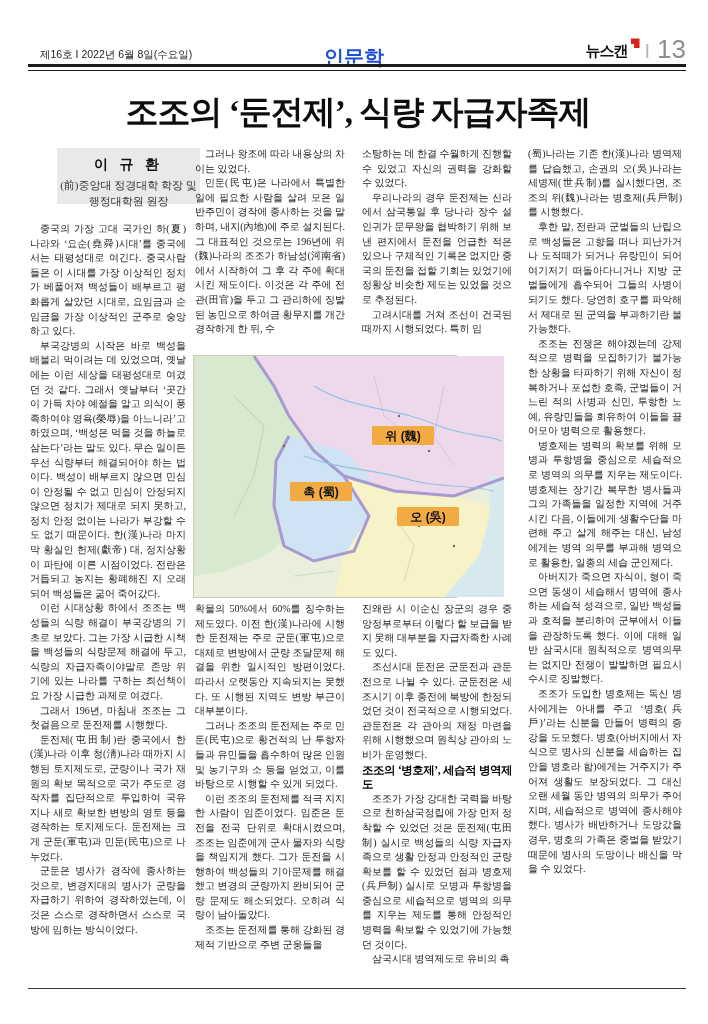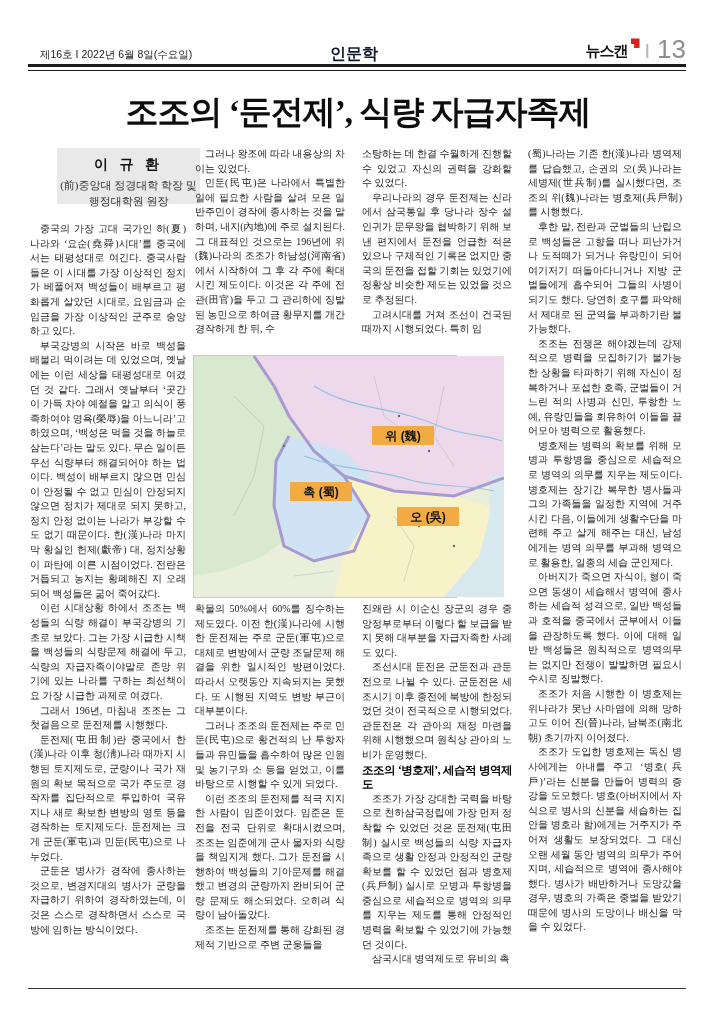--- a/index.html
+++ b/index.html
@@ -1,21 +1,21 @@
 <!DOCTYPE html>
 <html><head>
 <meta charset="utf-8">
 <style>
   html,body{margin:0;padding:0;}
   body{width:708px;height:1024px;background:#f4f4f2;font-family:"Liberation Serif","DejaVu Serif",serif;}
   .page{position:relative;width:708px;height:1024px;background:#ffffff;overflow:hidden;}
 
   
   .hdr-issue{position:absolute;left:40px;top:48px;font-size:10.5px;color:#222;letter-spacing:0px;font-family:"Liberation Sans",sans-serif;}
-  .hdr-section{position:absolute;left:0;right:0;top:44px;text-align:center;font-size:16px;font-weight:bold;color:#0f172a;font-family:"Liberation Sans",sans-serif;}
+  .hdr-section{position:absolute;left:0;right:0;top:44px;text-align:center;font-size:20px;font-weight:bold;color:#1d4ed8;font-family:"Liberation Sans",sans-serif;}
   .hdr-right{position:absolute;right:22px;top:38px;display:flex;align-items:flex-end;gap:7px;}
   .logo-wrap{position:relative;padding-right:10px;}
   .logo-text{font-size:15px;font-weight:900;color:#111;letter-spacing:-1px;font-family:"Liberation Sans",sans-serif;}
   .logo-mark{position:absolute;right:-2px;top:-4px;width:9px;height:10px;background:#d8231c;clip-path:polygon(0 0,100% 0,100% 100%,40% 100%,40% 55%,0 55%);}
   .hdr-bar{font-size:20px;color:#b5b5b5;font-weight:200;line-height:1;font-family:"Liberation Sans",sans-serif;}
   .hdr-page{font-size:26px;color:#8f8f8f;line-height:0.9;font-family:"Liberation Sans",sans-serif;}
   .rule-thick{position:absolute;left:28px;right:22px;top:64px;height:3px;background:#1c1c1c;}
   .rule-thin{position:absolute;left:28px;right:22px;top:70px;height:1px;background:#1c1c1c;}
 
   
@@ -159,19 +159,18 @@
     <p class="subhead">조조의 ‘병호제’, 세습적 병역제도</p>
     <p>조조가 가장 강대한 국력을 바탕으로 천하삼국정립에 가장 먼저 정착할 수 있었던 것은 둔전제(屯田制) 실시로 백성들의 식량 자급자족으로 생활 안정과 안정적인 군량 확보를 할 수 있었던 점과 병호제(兵戶制) 실시로 모병과 투항병을 중심으로 세습적으로 병역의 의무를 지우는 제도를 통해 안정적인 병력을 확보할 수 있었기에 가능했던 것이다.</p>
     <p>삼국시대 병역제도로 유비의 촉</p>
   </div>
 
   <div class="col" id="col4">
     <p class="cont">(蜀)나라는 기존 한(漢)나라 병역제를 답습했고, 손권의 오(吳)나라는 세병제(世兵制)를 실시했다면, 조조의 위(魏)나라는 병호제(兵戶制)를 시행했다.</p>
     <p>후한 말, 전란과 군벌들의 난립으로 백성들은 고향을 떠나 피난가거나 도적떼가 되거나 유랑민이 되어 여기저기 떠돌아다니거나 지방 군벌들에게 흡수되어 그들의 사병이 되기도 했다. 당연히 호구를 파악해서 제대로 된 군역을 부과하기란 불가능했다.</p>
     <p>조조는 전쟁은 해야겠는데 강제적으로 병력을 모집하기가 불가능한 상황을 타파하기 위해 자신이 정복하거나 포섭한 호족, 군벌들이 거느린 적의 사병과 신민, 투항한 노예, 유랑민들을 회유하여 이들을 끌어모아 병력으로 활용했다.</p>
     <p>병호제는 병력의 확보를 위해 모병과 투항병을 중심으로 세습적으로 병역의 의무를 지우는 제도이다. 병호제는 장기간 복무한 병사들과 그의 가족들을 일정한 지역에 거주시킨 다음, 이들에게 생활수단을 마련해 주고 살게 해주는 대신, 남성에게는 병역 의무를 부과해 병역으로 활용한, 일종의 세습 군인제다.</p>
-    <p>아버지가 죽으면 자식이, 형이 죽으면 동생이 세습해서 병역에 종사하는 세습적 성격으로, 일반 백성들과 호적을 중국에서 군부에서 이들을 관장하도록 했다. 이에 대해 일반 백성들은 원칙적으로 병역의무는 없지만 전쟁이 발발하면 필요시 수시로 징발했다.</p>
-    <p>조조가 처음 시행한 이 병호제는 위나라가 못난 사마염에 의해 망하고도 이어 진(晉)나라, 남북조(南北朝) 초기까지 이어졌다.</p>
+    <p>아버지가 죽으면 자식이, 형이 죽으면 동생이 세습해서 병역에 종사하는 세습적 성격으로, 일반 백성들과 호적을 분리하여 군부에서 이들을 관장하도록 했다. 이에 대해 일반 삼국시대 원칙적으로 병역의무는 없지만 전쟁이 발발하면 필요시 수시로 징발했다.</p>
     <p>조조가 도입한 병호제는 독신 병사에게는 아내를 주고 ‘병호(兵戶)’라는 신분을 만들어 병력의 증강을 도모했다. 병호(아버지에서 자식으로 병사의 신분을 세습하는 집안을 병호라 함)에게는 거주지가 주어져 생활도 보장되었다. 그 대신 오랜 세월 동안 병역의 의무가 주어지며, 세습적으로 병역에 종사해야 했다. 병사가 배반하거나 도망갔을 경우, 병호의 가족은 중벌을 받았기 때문에 병사의 도망이나 배신을 막을 수 있었다.</p>
   </div>
 
   <div class="footer-rule"></div>
 </div>
 
 </body></html>

